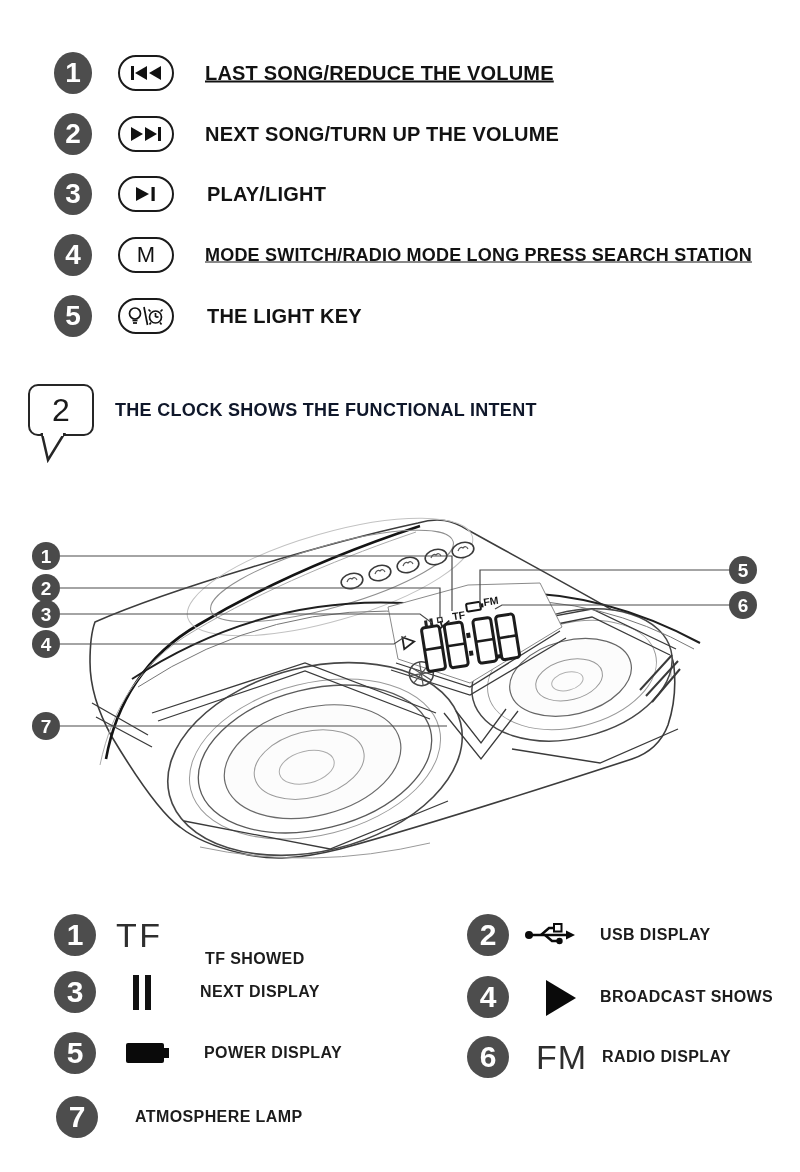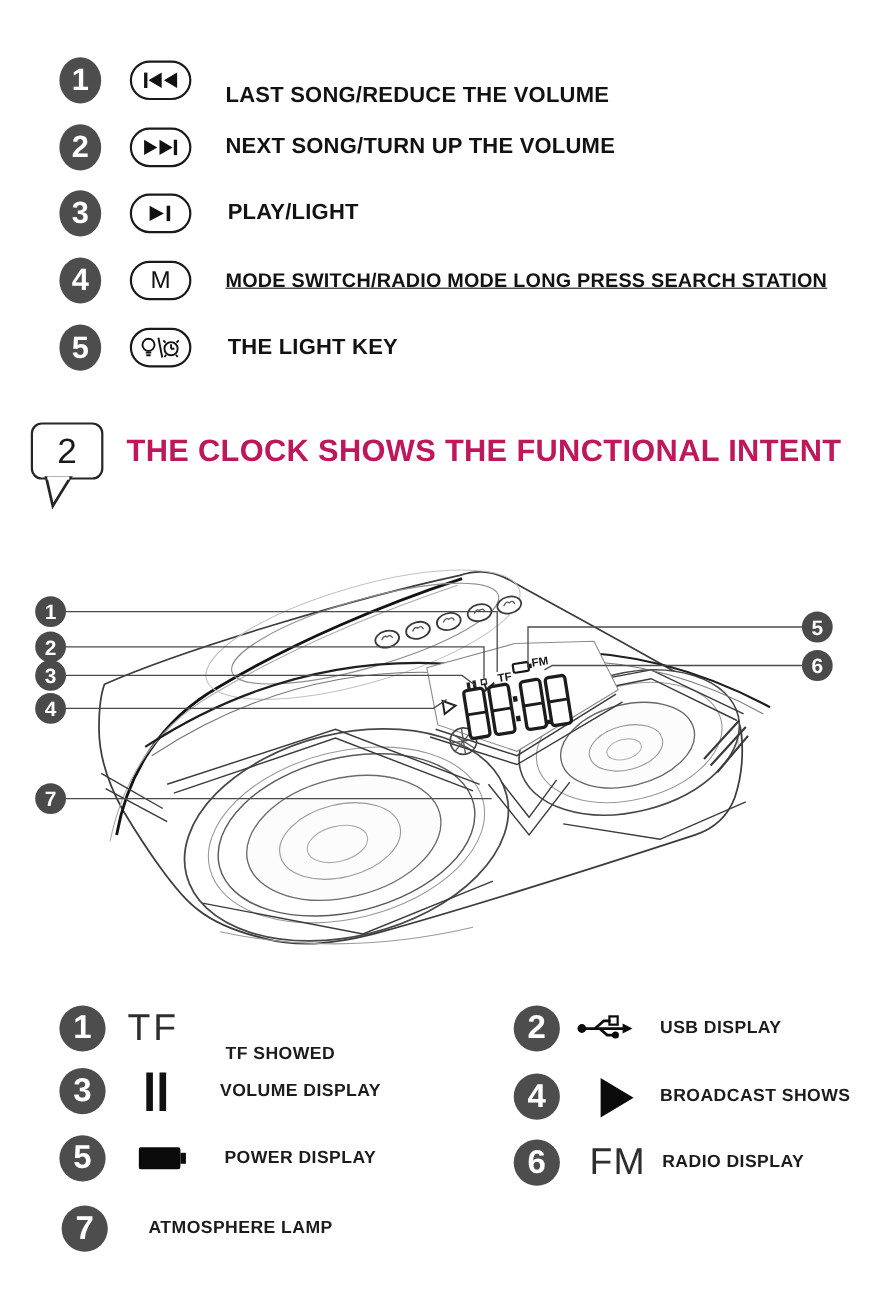--- a/index.html
+++ b/index.html
@@ -16,38 +16,38 @@
              white-space:nowrap;transform:translateY(-50%);color:#121212;}
   .ctl-label.small{font-size:18px;text-decoration:underline;}
   .leg-label{position:absolute;font-weight:bold;font-size:16px;letter-spacing:.4px;
              white-space:nowrap;transform:translateY(-50%);color:#1c1c1c;}
   .leg-txticon{position:absolute;font-size:34px;letter-spacing:2.5px;color:#2e2e2e;
                transform:translateY(-50%);font-weight:400;}
   .bubble{position:absolute;left:28px;top:384px;width:66px;height:52px;box-sizing:border-box;
           border:2.5px solid #262626;border-radius:10px;background:#fff;
           display:flex;align-items:center;justify-content:center;font-size:32px;color:#1a1a1a;}
   .bubble-title{position:absolute;left:115px;top:410px;transform:translateY(-50%);
-                font-size:28px;font-weight:bold;letter-spacing:.3px;white-space:nowrap;color:#be185d;text-align:right;}
+                font-size:18px;font-weight:bold;letter-spacing:.3px;white-space:nowrap;color:#0f172a;text-align:right;}
   .mletter{font-size:22px;color:#111;font-weight:500;}
   svg text{font-family:"Liberation Sans", sans-serif;}
 </style>
 </head>
 <body>
 
 <div class="circle c-ctl" style="left:54px;top:52px;">
     <span>1</span>
   </div>
 <div class="pill" style="left:118px;top:55px;">
   <svg width="32" height="16" viewBox="0 0 32 16">
     <rect x="1" y="1" width="3" height="14" fill="#111"></rect>
     <polygon points="17,1 17,15 5,8" fill="#111"></polygon>
     <polygon points="31,1 31,15 19,8" fill="#111"></polygon>
   </svg>
 </div>
-<div class="ctl-label" style="left:205px;top:87px;">LAST SONG/REDUCE THE VOLUME</div>
+<div class="ctl-label" style="left:205px;top:73px;text-decoration:underline;">LAST SONG/REDUCE THE VOLUME</div>
 
 <div class="circle c-ctl" style="left:54px;top:113px;">
     <span>2</span>
   </div>
 <div class="pill" style="left:118px;top:116px;">
   <svg width="32" height="16" viewBox="0 0 32 16">
     <polygon points="1,1 1,15 13,8" fill="#111"></polygon>
     <polygon points="15,1 15,15 27,8" fill="#111"></polygon>
     <rect x="28" y="1" width="3" height="14" fill="#111"></rect>
   </svg>
@@ -265,21 +265,21 @@
 </svg>
 <div class="leg-label" style="left:600px;top:935px;">USB DISPLAY</div>
 
 <div class="circle c-leg" style="left:54px;top:971px;">
     <span>3</span>
   </div>
 <svg class="abs" style="left:132px;top:974px;" width="20" height="37" viewBox="0 0 20 37">
   <rect x="1" y="1" width="6" height="35" fill="#111"></rect>
   <rect x="13" y="1" width="6" height="35" fill="#111"></rect>
 </svg>
-<div class="leg-label" style="left:200px;top:992px;">VOLUME DISPLAY</div>
+<div class="leg-label" style="left:200px;top:992px;">NEXT DISPLAY</div>
 
 <div class="circle c-leg" style="left:467px;top:976px;">
     <span>4</span>
   </div>
 <svg class="abs" style="left:544px;top:978px;" width="34" height="40" viewBox="0 0 34 40">
   <polygon points="2,2 2,38 32,20" fill="#0a0a0a"></polygon>
 </svg>
 <div class="leg-label" style="left:600px;top:997px;">BROADCAST SHOWS</div>
 
 <div class="circle c-leg" style="left:54px;top:1032px;">

